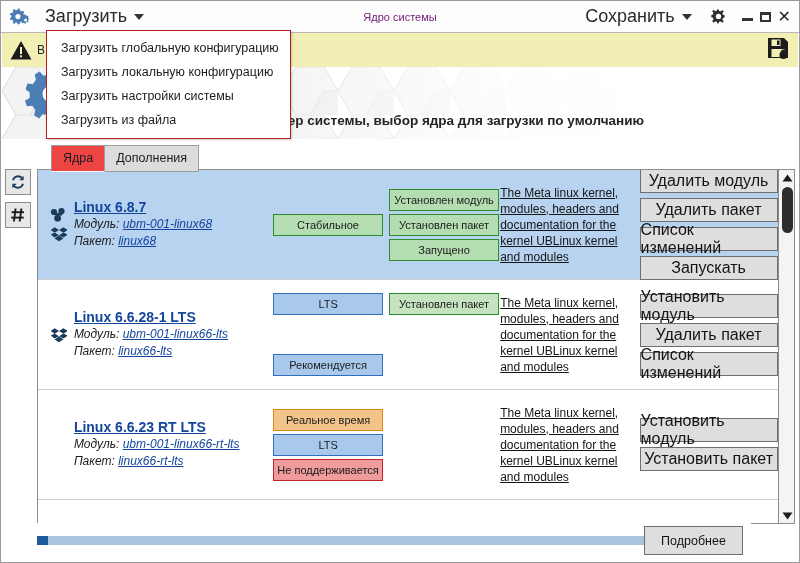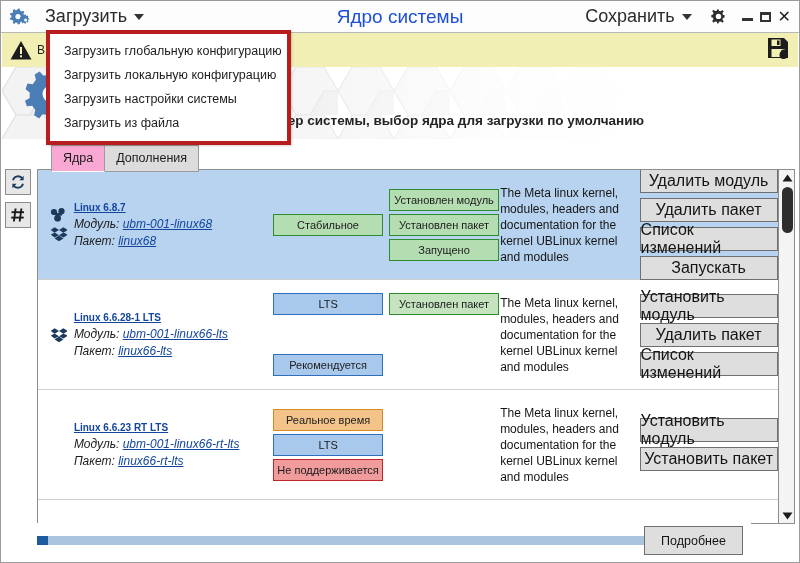--- a/index.html
+++ b/index.html
@@ -27,21 +27,21 @@
   }
   .tb-appicon { width: 38px; display: flex; justify-content: center; align-items: center; }
   .menu-btn {
     display: flex; align-items: center; gap: 7px;
     font-size: 18px; color: #2b2b2b;
     padding: 3px 6px; cursor: default;
   }
   .caret { width: 0; height: 0; border-left: 5px solid transparent; border-right: 5px solid transparent; border-top: 6px solid #333; }
   .tb-title {
     position: absolute; left: 0; right: 0; text-align: center;
-    font-size: 19px; color: #1d4ed8; pointer-events: none;
+    font-size: 11px; color: #701a75; pointer-events: none;
   }
   .tb-right { margin-left: auto; display: flex; align-items: center; gap: 10px; padding-right: 8px; }
   .gear-btn { width: 22px; height: 22px; display: flex; align-items: center; justify-content: center; }
   .wctl { display: flex; align-items: center; gap: 7px; padding-left: 2px; }
   .wc-min { width: 11px; height: 3px; background: #333; margin-top: 6px; }
   .wc-max { width: 11px; height: 10px; border: 2px solid #333; border-top-width: 3px; }
   .wc-close { font-size: 16px; line-height: 12px; color: #222; font-family: "DejaVu Sans", sans-serif; }
 
   
   .warnbar {
@@ -75,21 +75,21 @@
 
   
   .tabs { position: absolute; left: 50px; top: 144px; display: flex; align-items: flex-end; z-index: 3; }
   .tab {
     font-size: 12.5px; color: #1b1b1b;
     padding: 5px 11px 6px 11px;
     border: 1px solid #9c9c9c;
     background: #dcdcdc;
     margin-right: -1px;
   }
-  .tab.active { background: #f9a8d4; border-bottom-color: #ffffff; position: relative; z-index: 2; text-align: center; }
+  .tab.active { background: #ef4444; border-bottom-color: #ffffff; position: relative; z-index: 2; text-align: center; }
 
   
   .sidebar { position: absolute; left: 4px; top: 168px; width: 28px; }
   .side-btn {
     width: 26px; height: 26px; margin-bottom: 7px;
     background: #e7e7e7; border: 1px solid #8d8d8d;
     display: flex; align-items: center; justify-content: center;
   }
 
   
@@ -100,34 +100,34 @@
     background: #ffffff;
     overflow: hidden;
   }
   .listinner { position: absolute; left: 0; top: 0; width: 741px; height: 353px; }
 
   .krow { position: relative; height: 110px; border-bottom: 1px solid #cfcfcf; display: flex; align-items: center; }
   .krow.selected { background: #b7d3f0; }
 
   .kicons { width: 30px; margin-left: 6px; display: flex; flex-direction: column; align-items: center; justify-content: center; gap: 4px; }
   .kinfo { width: 200px; font-size: 12px; line-height: 17px; }
-  .kname { font-weight: bold; color: #14459c; text-decoration: underline; font-size: 10px; }
+  .kname { font-weight: bold; color: #14459c; text-decoration: underline; font-size: 14px; }
   .kline { font-style: italic; color: #1c1c1c; white-space: nowrap; }
   .klink { color: #14459c; text-decoration: underline; font-style: italic; }
 
   .kbadges { width: 228px; display: flex; gap: 6px; align-items: flex-start; }
   .bcol { display: flex; flex-direction: column; gap: 3px; }
   .badge {
     width: 110px; height: 22px;
     display: flex; align-items: center; justify-content: center;
     font-size: 11px; color: #1b1b1b;
     border: 1px solid #555;
   }
 
-  .kdesc { width: 140px; font-size: 12px; line-height: 16px; color: #151515; padding-right: 6px; }
+  .kdesc { width: 140px; font-size: 12px; line-height: 16px; color: #151515; padding-right: 6px; text-decoration: underline; }
 
   .kbtns { width: 140px; display: flex; flex-direction: column; gap: 5px; }
   .kbtn {
     height: 24px; width: 138px;
     background: #dedede; border: 1px solid #6f6f6f;
     font-size: 16px; color: #141414;
     display: flex; align-items: center; justify-content: center;
   }
 
   
@@ -145,21 +145,21 @@
     width: 99px; height: 29px;
     background: #dedede; border: 1px solid #6f6f6f;
     font-size: 12.5px; color: #141414;
     display: flex; align-items: center; justify-content: center;
   }
 
   
   .dropdown {
     position: absolute; left: 45px; top: 29px;
     width: 245px;
-    background: #ffffff; border: 4px solid #b91c1c;
+    background: #ffffff; border: 1px solid #b91c1c;
     z-index: 50;
     padding: 5px 0 6px 0;
     box-shadow: 1px 1px 2px rgba(0,0,0,0.18);
   }
   .dd-item { font-size: 12.5px; color: #1c1c1c; padding: 5px 10px 5px 14px; white-space: nowrap; }
 </style>
 </head>
 <body>
 
 <div id="app">

